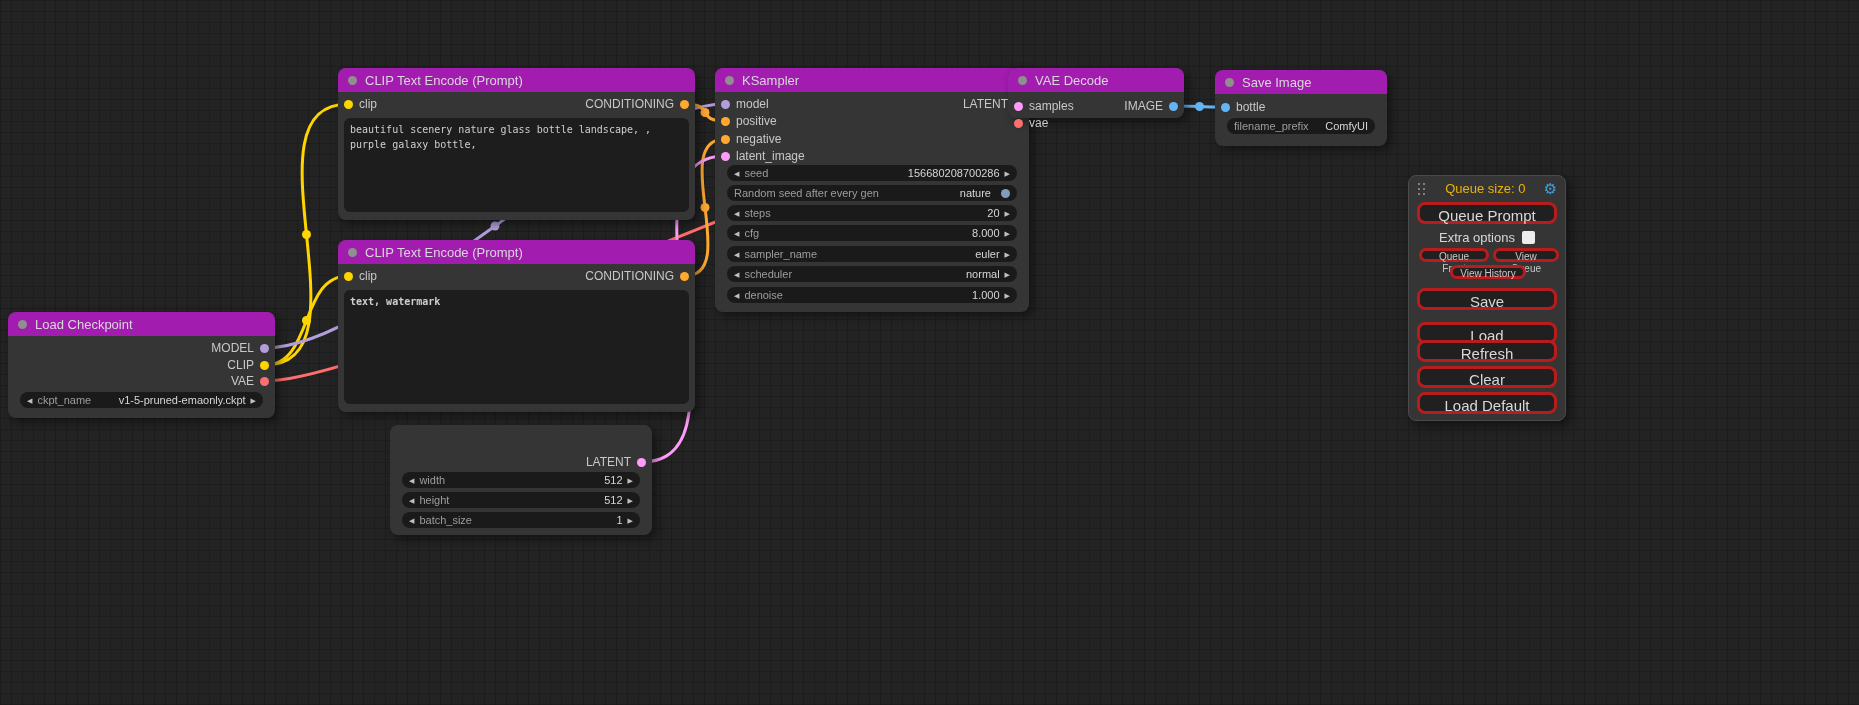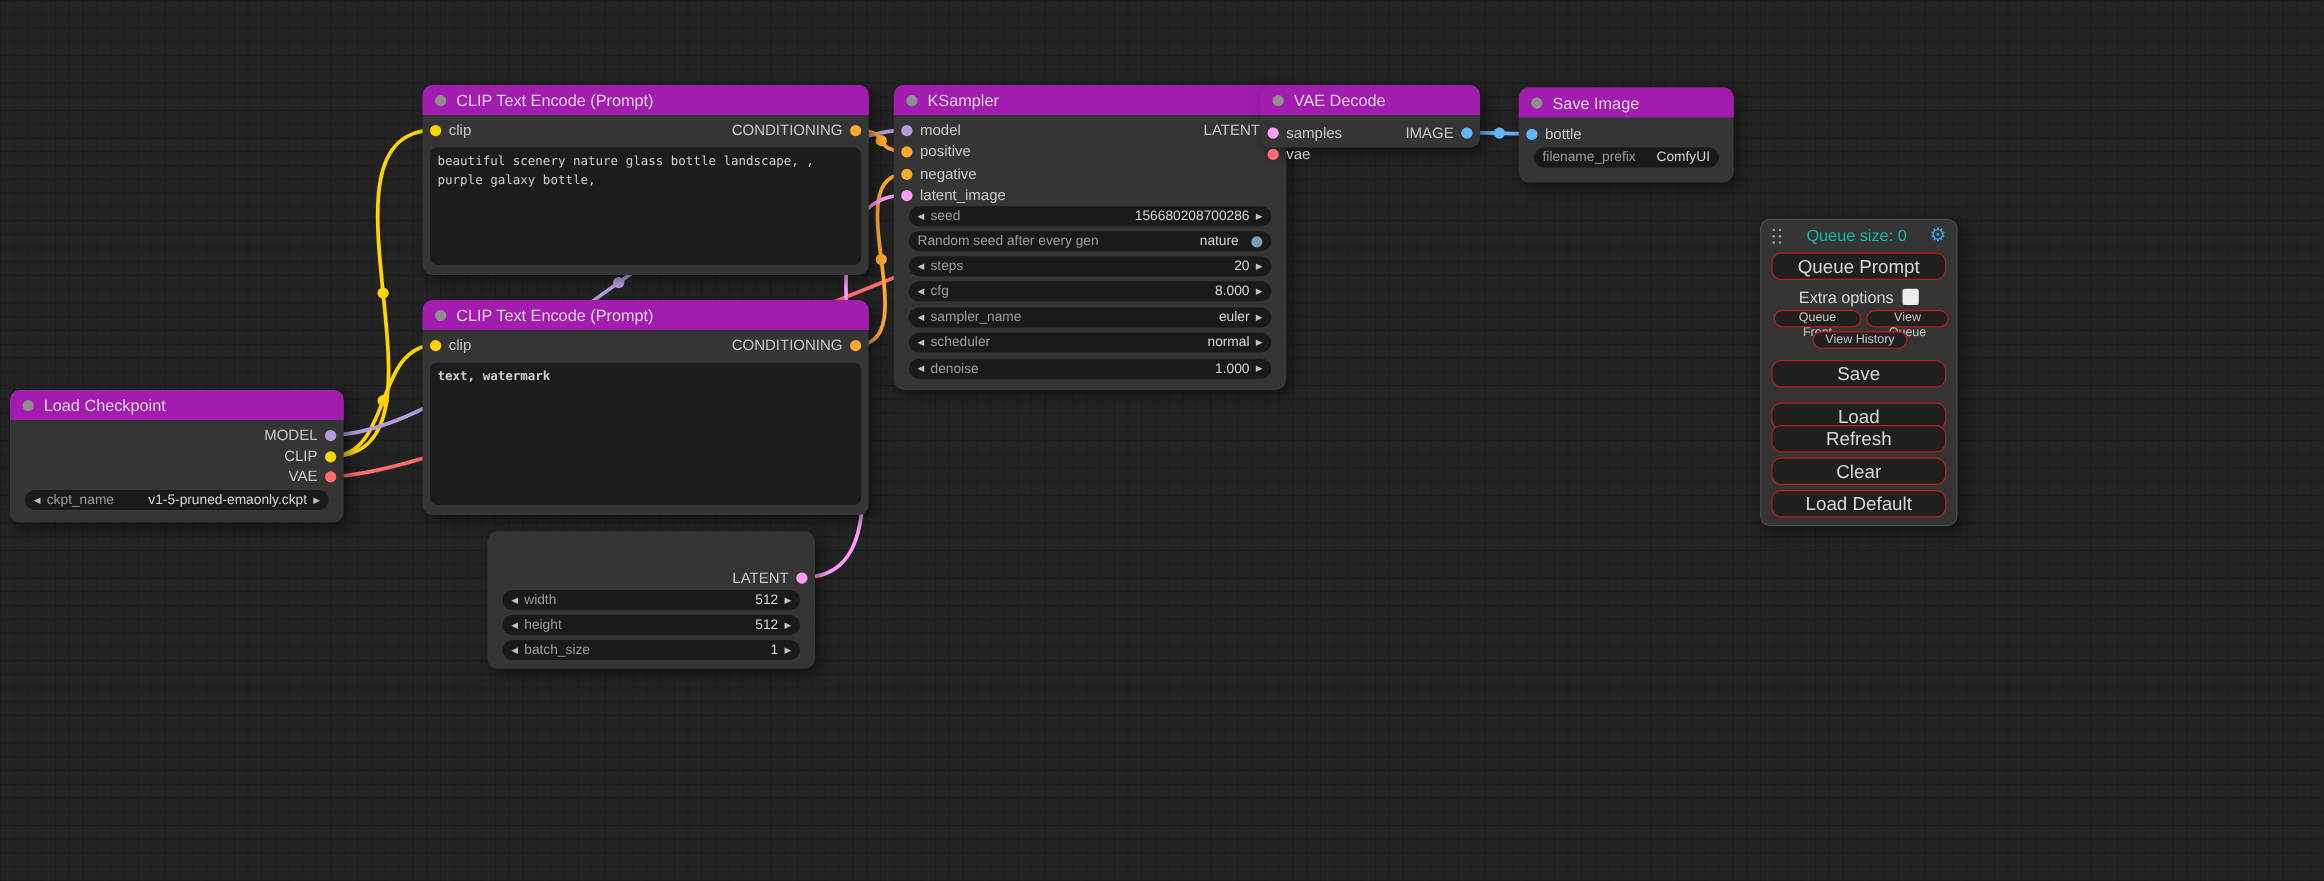--- a/index.html
+++ b/index.html
@@ -23,26 +23,26 @@
   .wlabel{color:#9d9d9d;white-space:nowrap;}
   .wvalue{margin-left:auto;color:#d6d6d6;white-space:nowrap;}
   .toggle-dot{width:9px;height:9px;border-radius:50%;margin-left:5px;flex:0 0 auto;}
   .prompt-text{position:absolute;left:6px;right:6px;bottom:8px;background:#1d1d1d;border:none;border-radius:6px;
     color:#cfcfcf;font-family:"DejaVu Sans Mono",monospace;font-size:10px;line-height:1.45;padding:5px 6px;
     resize:none;box-sizing:border-box;white-space:pre-wrap;overflow:hidden;outline:none;}
   
   .menu{position:absolute;z-index:5;background:#353535;border:1px solid #4a4a4a;border-radius:8px;
     box-shadow:4px 4px 12px rgba(0,0,0,.5);box-sizing:border-box;}
   .menu-header{height:24px;display:flex;align-items:center;padding:0 8px;}
-  .menu-title{flex:1;text-align:center;font-size:13px;color:#14b8a6;}
+  .menu-title{flex:1;text-align:center;font-size:13px;color:#eab308;}
   .drag-dots{position:relative;width:10px;height:13px;flex:0 0 auto;}
   .drag-dots::before{content:"";position:absolute;left:1px;top:1px;width:2px;height:2px;border-radius:50%;
     background:#9a9a9a;box-shadow:0 5px 0 #9a9a9a,0 10px 0 #9a9a9a,5px 0 0 #9a9a9a,5px 5px 0 #9a9a9a,5px 10px 0 #9a9a9a;}
   .gear{font-size:15px;line-height:1;flex:0 0 auto;cursor:pointer;}
-  .btn{display:block;background:#202020;border:1px solid #b91c1c;border-radius:8px;color:#d8d8d8;
+  .btn{display:block;background:#202020;border:3px solid #b91c1c;border-radius:8px;color:#d8d8d8;
     font-family:"Liberation Sans",sans-serif;font-size:15px;text-align:center;cursor:pointer;box-sizing:border-box;}
   .btn.big{position:absolute;left:8px;right:8px;height:22px;line-height:20px;}
   .btn.small{position:absolute;height:14px;line-height:12px;font-size:10px;border-radius:7px;color:#c8c8c8;padding:0 6px;}
   .extra-row{position:absolute;left:0;right:0;display:flex;align-items:center;justify-content:center;gap:7px;
     font-size:13px;color:#d8d8d8;}
   .checkbox{width:13px;height:13px;background:#ededed;border-radius:2px;flex:0 0 auto;cursor:pointer;}
 </style>
 </head>
 <body>
 

